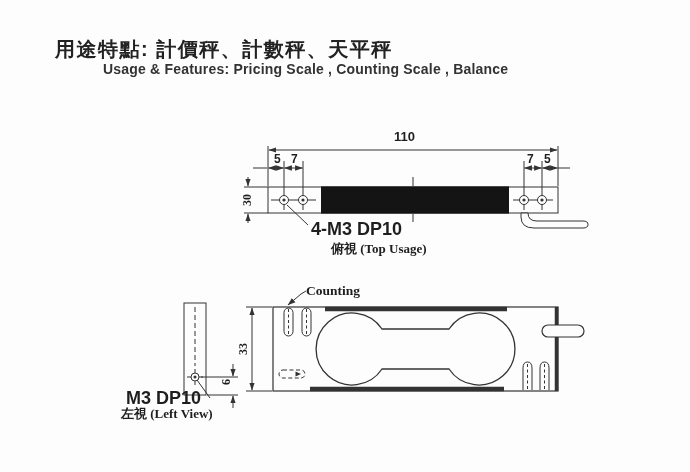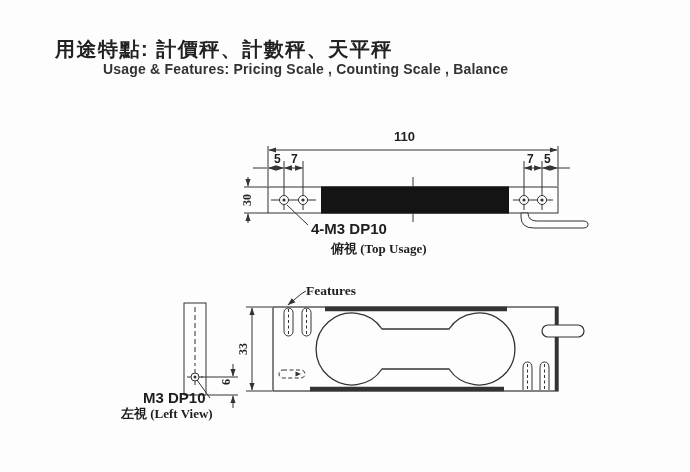--- a/index.html
+++ b/index.html
@@ -21,21 +21,21 @@
     position:absolute; font-family:Liberation Sans, sans-serif;
     font-size:13px; font-weight:bold; color:#1e1e1e; line-height:13px;
   }
   .vdim {
     position:absolute; width:22px; height:14px; text-align:center;
     transform:rotate(-90deg); font-family:"Liberation Serif", serif;
     font-size:12px; font-weight:bold; color:#1e1e1e; line-height:14px;
   }
   .lbl {
     position:absolute; font-family:"Liberation Sans", sans-serif;
-    font-size:15px; font-weight:bold; color:#1e1e1e; line-height:14px;
+    font-size:18px; font-weight:bold; color:#1e1e1e; line-height:14px;
   }
   .cap {
     position:absolute; font-family:"Liberation Serif", serif;
     font-size:13px; font-weight:bold; color:#1e1e1e; line-height:15px;
   }
 </style>
 </head>
 <body>
 
 <div class="page">
@@ -148,19 +148,19 @@
   <span class="dim" style="left:394px; top:130px;">110</span>
   <span class="dim" style="left:274px; top:153px; font-size:12px;">5</span>
   <span class="dim" style="left:291px; top:153px; font-size:12px;">7</span>
   <span class="dim" style="left:527px; top:153px; font-size:12px;">7</span>
   <span class="dim" style="left:544px; top:153px; font-size:12px;">5</span>
   <span class="vdim" style="left:236px; top:193px;">30</span>
   <span class="lbl" style="left:311px; top:222px;">4-M3 DP10</span>
   <span class="cap" style="left:331px; top:241px;">俯視 (Top Usage)</span>
 
   <span class="vdim" style="left:215px; top:375px;">6</span>
-  <span class="lbl" style="left:143px; top:391px;">M3 DP10</span>
+  <span class="lbl" style="left:126px; top:391px;">M3 DP10</span>
   <span class="cap" style="left:121px; top:406px;">左視 (Left View)</span>
 
   <span class="vdim" style="left:232px; top:342px;">33</span>
-  <span class="cap" style="left:306px; top:283px; font-size:13.5px;">Features</span>
+  <span class="cap" style="left:306px; top:283px; font-size:13.5px;">Counting</span>
 
 </div>
 
 </body></html>

